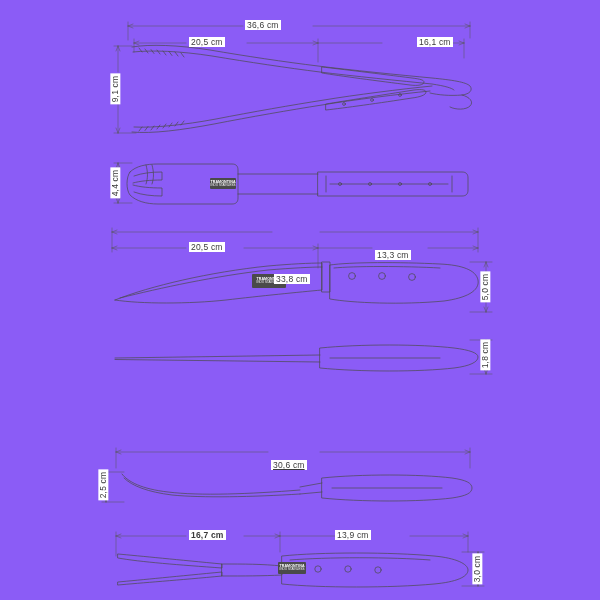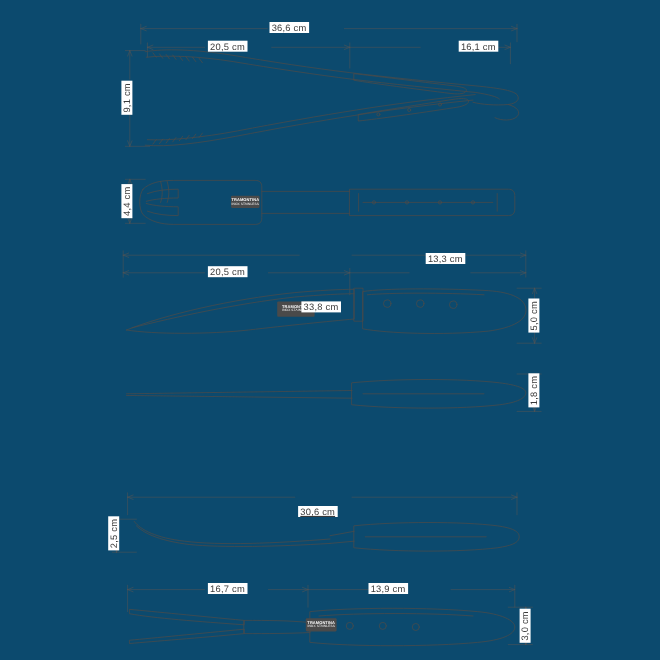--- a/index.html
+++ b/index.html
@@ -7,21 +7,21 @@
     padding: 0;
     background: #ffffff;
   }
   body {
     font-family: "Liberation Sans", sans-serif;
   }
   #page {
     position: relative;
     width: 600px;
     height: 600px;
-    background: #0c4a6e;
+    background: #8b5cf6;
     overflow: hidden;
   }
   .dim-label {
     position: absolute;
     font-size: 8.5px;
     color: #3a3a3a;
     letter-spacing: 0.2px;
     white-space: nowrap;
     background: #ffffff;
     padding: 0 2px;
@@ -279,25 +279,25 @@
 
   <div class="dim-label" style="left:245px; top:20px;">36,6 cm</div>
   <div class="dim-label" style="left:189px; top:37px;">20,5 cm</div>
   <div class="dim-label" style="left:385px; top:37px;margin-left:32px;">16,1 cm</div>
   <div class="dim-label vert" style="left:100px; top:84px; transform:rotate(-90deg);">9,1 cm</div>
 
   <div class="dim-label vert" style="left:100px; top:178px; transform:rotate(-90deg);">4,4 cm</div>
 
   <div class="dim-label" style="left:274px; top:226px;margin-top:48px;">33,8 cm</div>
   <div class="dim-label" style="left:189px; top:242px;">20,5 cm</div>
-  <div class="dim-label" style="left:375px; top:230px;margin-left:12px;">13,3 cm</div>
+  <div class="dim-label" style="left:375px; top:250px;">13,3 cm</div>
   <div class="dim-label vert" style="left:470px; top:282px; transform:rotate(-90deg);">5,0 cm</div>
 
   <div class="dim-label vert" style="left:470px; top:350px; transform:rotate(-90deg);">1,8 cm</div>
 
   <div class="dim-label" style="left:271px; top:460px;text-decoration:underline;">30,6 cm</div>
   <div class="dim-label vert" style="left:88px; top:480px; transform:rotate(-90deg);">2,5 cm</div>
 
-  <div class="dim-label" style="left:189px; top:530px;">16,7 cm</div>
+  <div class="dim-label" style="left:189px; top:530px;font-weight:bold;">16,7 cm</div>
   <div class="dim-label" style="left:335px; top:530px;">13,9 cm</div>
   <div class="dim-label vert" style="left:462px; top:564px; transform:rotate(-90deg);">3,0 cm</div>
 
 </div>
 
 </body></html>

